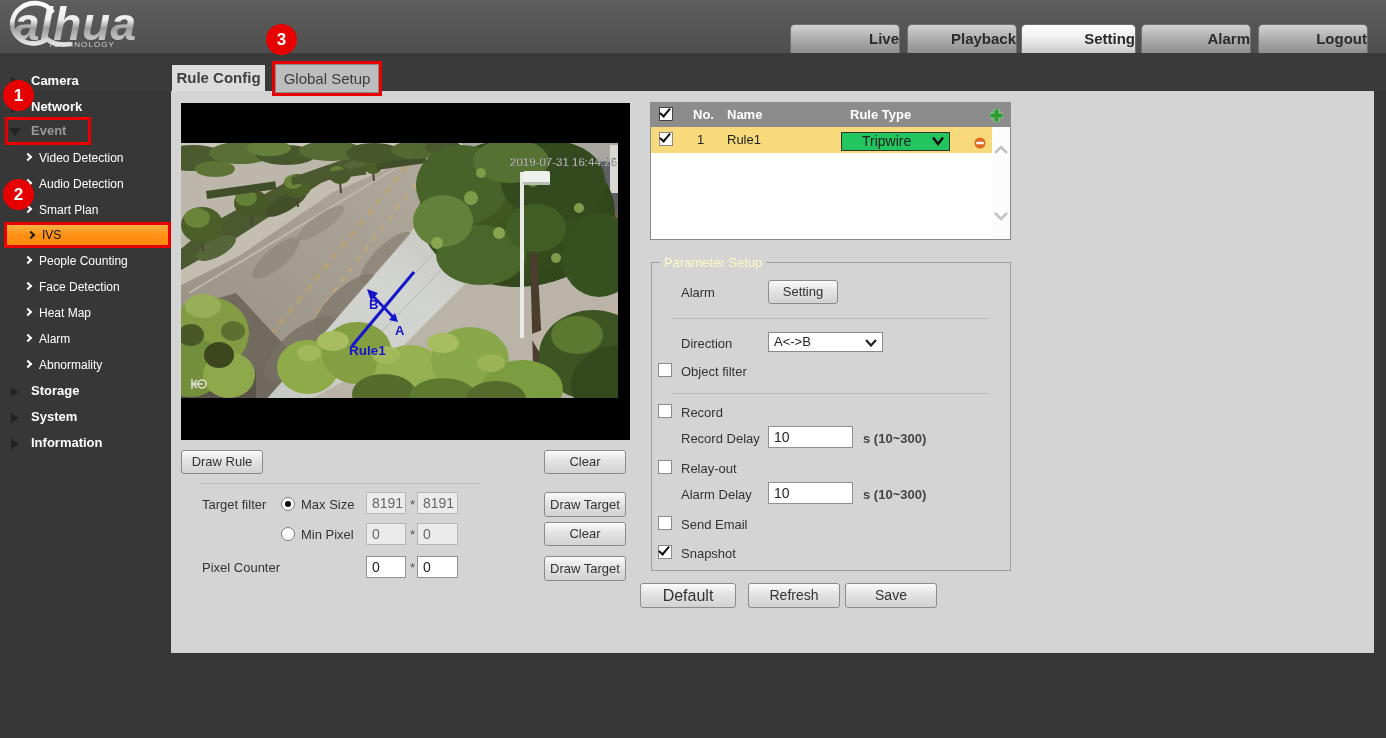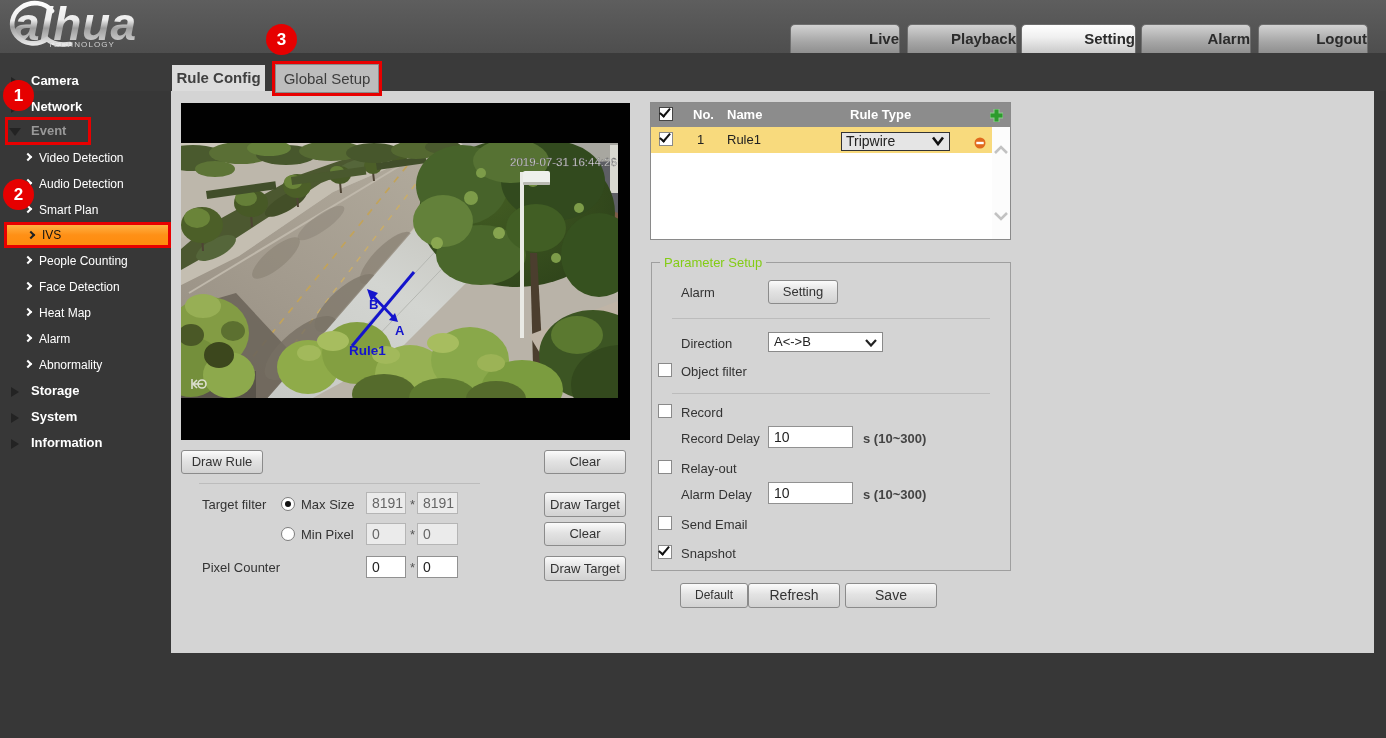--- a/index.html
+++ b/index.html
@@ -367,42 +367,42 @@
       <span style="position:absolute;left:199px;top:4px">Rule Type</span>
       <svg width="15" height="15" style="position:absolute;right:6px;top:5px">
         <path d="M7.5 1 L7.5 14 M1 7.5 L14 7.5" stroke="#8fca8f" stroke-width="6"></path>
         <path d="M7.5 1.5 L7.5 13.5 M1.5 7.5 L13.5 7.5" stroke="#2d9b2d" stroke-width="4"></path>
       </svg>
     </div>
     <div id="rrow1">
       <span class="cb check" style="left:8px;top:5px"></span>
       <span style="position:absolute;left:46px;top:5px">1</span>
       <span style="position:absolute;left:76px;top:5px">Rule1</span>
-      <div style="position:absolute;left:190px;top:5px;width:109px;height:19px;border:1.5px solid #333;background:#e5e5e5;font-size:14px;line-height:16px;padding-left:4px">Tripwire
+      <div style="position:absolute;left:190px;top:5px;width:109px;height:19px;border:1.5px solid #333;background:#22c55e;font-size:14px;line-height:16px;padding-left:20px">Tripwire
         <svg width="12" height="10" style="position:absolute;right:5px;top:3px">
             <path d="M1 1.5 L6 8 L11 1.5" stroke="#111" stroke-width="2.6" fill="none"></path>
           </svg>
       </div>
       <svg width="12" height="12" style="position:absolute;left:323px;top:10px">
         <circle cx="6" cy="6" r="5.5" fill="#e06a1e"></circle>
         <rect x="2.3" y="4.8" width="7.4" height="2.4" fill="#fff"></rect>
       </svg>
     </div>
     <div id="rscroll">
       <svg width="16" height="10" style="position:absolute;left:1px;top:18px">
           <path d="M2 8 L8 2 L14 8" stroke="#c2c2c2" stroke-width="2.6" fill="none"></path>
         </svg>
       <svg width="16" height="10" style="position:absolute;left:1px;top:84px">
           <path d="M2 2 L8 8 L14 2" stroke="#c2c2c2" stroke-width="2.6" fill="none"></path>
         </svg>
     </div>
   </div>
 
   <fieldset class="abs" style="left:651px;top:255px;width:360px;height:316px;border:1px solid #9f9f9f;">
-    <legend style="font-size:13px;color:#84cc16;margin-left:8px;padding:0 4px">Parameter Setup</legend>
+    <legend style="font-size:13px;color:#fef9c3;margin-left:8px;padding:0 4px">Parameter Setup</legend>
   </fieldset>
   <div class="lab" style="left:681px;top:285px">Alarm</div>
   <div class="btn" style="left:768px;top:280px;width:70px;height:24px;line-height:22px">Setting</div>
   <div class="sep" style="left:672px;top:318px;width:318px"></div>
   <div class="lab" style="left:681px;top:336px">Direction</div>
   <div class="abs" style="left:768px;top:332px;width:115px;height:20px;border:1px solid #8a8a8a;background:#fff;font-size:13px;line-height:18px;padding-left:5px;color:#222">A&lt;-&gt;B
     <svg width="12" height="8" style="position:absolute;right:5px;top:6px">
         <path d="M1 1 L6 6.5 L11 1" stroke="#222" stroke-width="2.2" fill="none"></path>
       </svg>
   </div>
@@ -417,21 +417,21 @@
   <div class="cb" style="left:658px;top:460px"></div>
   <div class="lab" style="left:681px;top:461px">Relay-out</div>
   <div class="lab" style="left:681px;top:487px">Alarm Delay</div>
   <div class="ipt" style="left:768px;top:482px;width:85px">10</div>
   <div class="lab" style="left:863px;top:487px;font-weight:bold;color:#444">s (10~300)</div>
   <div class="cb" style="left:658px;top:516px"></div>
   <div class="lab" style="left:681px;top:517px">Send Email</div>
   <div class="cb check" style="left:658px;top:545px"></div>
   <div class="lab" style="left:681px;top:546px">Snapshot</div>
 
-  <div class="btn" style="left:680px;top:583px;width:68px;height:25px;line-height:23px;font-size:12px">Default</div>
+  <div class="btn" style="left:640px;top:583px;width:96px;height:25px;line-height:23px;font-size:16px">Default</div>
   <div class="btn" style="left:748px;top:583px;width:92px;height:25px;line-height:23px;font-size:14px">Refresh</div>
   <div class="btn" style="left:845px;top:583px;width:92px;height:25px;line-height:23px;font-size:14px">Save</div>
 
   <div class="redcirc" style="left:3px;top:80px">1</div>
   <div class="redcirc" style="left:3px;top:179px">2</div>
   <div class="redcirc" style="left:266px;top:24px">3</div>
   <div class="redbox" style="left:5px;top:117px;width:86px;height:28px"></div>
 </div>
 
 </body></html>

